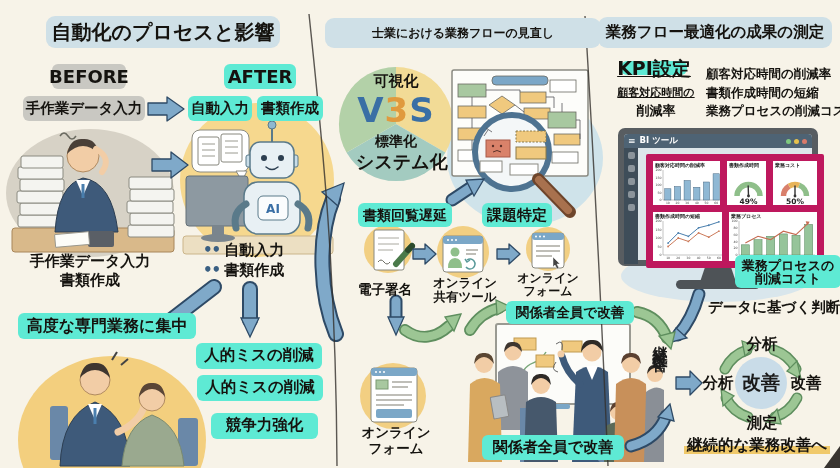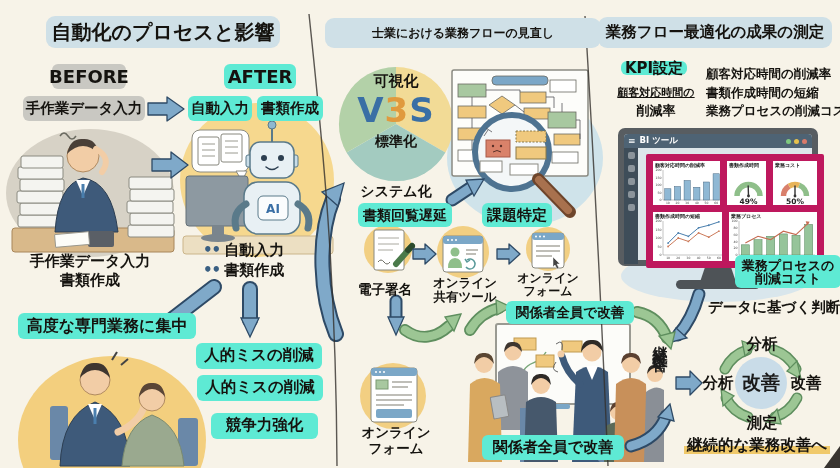--- a/index.html
+++ b/index.html
@@ -358,35 +358,35 @@
 <div class="t" style="left:203px;top:261px;font-size:15px;"><span class="bul">••</span><span>書類作成</span></div>
 <div class="b yellow" style="left:18px;top:313px;width:178px;height:26px;font-size:16px;">高度な専門業務に集中</div>
 <div class="b yellow" style="left:196px;top:343px;width:126px;height:26px;font-size:15.5px;">人的ミスの削減</div>
 <div class="b yellow" style="left:197px;top:375px;width:126px;height:26px;font-size:15.5px;">人的ミスの削減</div>
 <div class="b yellow" style="left:211px;top:413px;width:107px;height:26px;font-size:15.5px;">競争力強化</div>
 
 <div class="b blue" style="left:325px;top:18px;width:276px;height:30px;font-size:12px;">士業における業務フローの見直し</div>
 <div class="t tc" style="left:366px;top:72px;width:60px;font-size:15px;">可視化</div>
 <div class="t tc v3s" style="left:356px;top:90px;width:80px;"><span class="vb">V</span><span class="vo">3</span><span class="vb">S</span></div>
 <div class="t tc" style="left:369px;top:133px;width:54px;font-size:14px;">標準化</div>
-<div class="t tc" style="left:356px;top:151px;width:80px;font-size:14px;margin-top:32px;">システム化</div>
+<div class="t tc" style="left:356px;top:151px;width:80px;font-size:18px;">システム化</div>
 <div class="b yellow" style="left:358px;top:203px;width:94px;height:24px;font-size:14px;">書類回覧遅延</div>
 <div class="b yellow" style="left:482px;top:203px;width:70px;height:24px;font-size:15px;">課題特定</div>
 <div class="t tc" style="left:352px;top:281px;width:66px;font-size:13.5px;">電子署名</div>
 <div class="t tc" style="left:432px;top:275px;width:66px;font-size:12.5px;">オンライン</div>
 <div class="t tc" style="left:432px;top:289px;width:66px;font-size:12.5px;">共有ツール</div>
 <div class="t tc" style="left:516px;top:271px;width:64px;font-size:12px;">オンライン</div>
 <div class="t tc" style="left:516px;top:284px;width:64px;font-size:12px;">フォーム</div>
 <div class="t tc" style="left:356px;top:424px;width:80px;font-size:13.5px;">オンライン</div>
 <div class="t tc" style="left:356px;top:440px;width:80px;font-size:13.5px;">フォーム</div>
 <div class="b yellow" style="left:506px;top:301px;width:128px;height:23px;font-size:13.5px;">関係者全員で改善</div>
 <div class="b yellow" style="left:482px;top:435px;width:142px;height:25px;font-size:15px;">関係者全員で改善</div>
 
 <div class="b blue" style="left:598px;top:17px;width:234px;height:31px;font-size:15.5px;">業務フロー最適化の成果の測定</div>
-<div class="b yellow" style="left:621px;top:61px;width:66px;height:14px;font-size:15px;">KPI設定</div>
+<div class="b yellow" style="left:621px;top:61px;width:66px;height:14px;font-size:19px;text-decoration:underline;">KPI設定</div>
 <div class="t tc" style="left:604px;top:86px;width:104px;font-size:11px;text-decoration:underline;">顧客対応時間の</div>
 <div class="t tc" style="left:604px;top:103px;width:104px;font-size:13px;">削減率</div>
 <div class="t" style="left:706px;top:66px;font-size:12.5px;">顧客対応時間の削減率</div>
 <div class="t" style="left:706px;top:85px;font-size:12.5px;">書類作成時間の短縮</div>
 <div class="t" style="left:706px;top:103px;font-size:12.5px;">業務プロセスの削減コスト</div>
 
 <div class="monitor">
   <div class="mon-frame"></div>
   <div class="mon-screen"></div>
   <div class="mon-titlebar">

